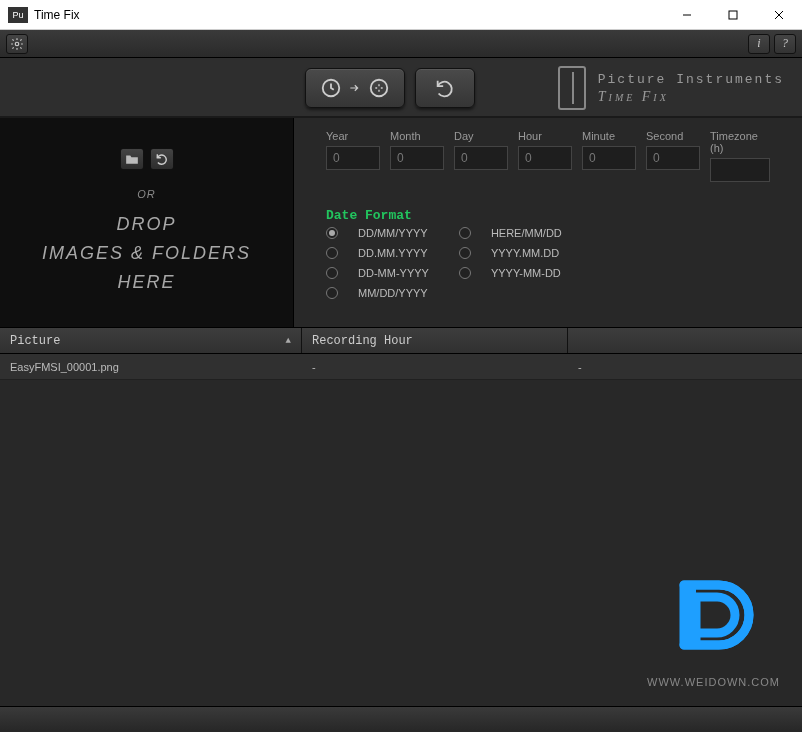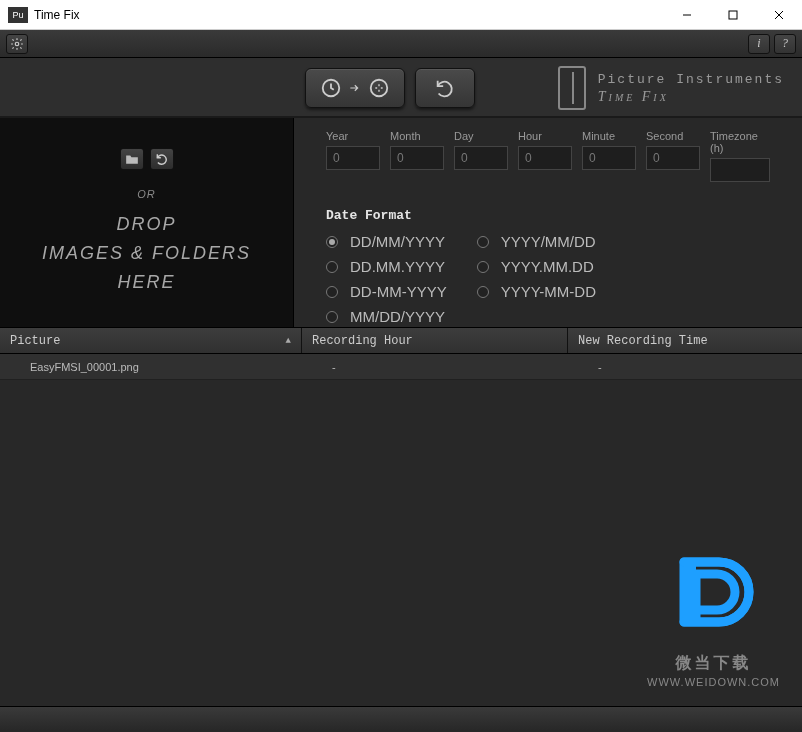--- a/index.html
+++ b/index.html
@@ -180,32 +180,32 @@
   .field.tz input { width: 60px; }
 
   .format-row {
     display: flex;
     margin-top: 26px;
     gap: 50px;
   }
   .format-group-title {
     font-family: "Courier New", monospace;
     font-size: 13px;
-    color: #e5e5e5;
+    color: #22c55e;
     font-weight: bold;
-    margin-bottom: 10px;
+    margin-bottom: 4px;
   }
   .radio-grid {
     display:flex;
     gap: 30px;
   }
   .radio-col { display:flex; flex-direction:column; gap:8px; }
   .radio-item {
-    display:flex; align-items:center; gap:12px;
-    font-size:15px; color:#bbb; cursor:pointer;
+    display:flex; align-items:center; gap:20px;
+    font-size:11px; color:#bbb; cursor:pointer;
   }
   .radio-dot {
     width:12px; height:12px; border-radius:50%;
     border:1px solid #777; background:#222;
     display:flex;align-items:center;justify-content:center;
   }
   .radio-dot.selected::after {
     content:''; width:6px;height:6px;border-radius:50%;background:#aaa;
   }
 
@@ -226,21 +226,21 @@
   .sort-arrow { font-size:9px; color:#aaa; }
 
   .table-body { background:#282828; height: 352px; position:relative; }
   .row {
     display:flex; height:26px;
     background:#303030;
     color:#bbb; font-size:11px;
     border-bottom:1px solid #202020;
   }
   .cell { display:flex;align-items:center; padding:0 10px; }
-  .cell.photos { width:302px;margin-left:20px; }
+  .cell.photos { width:302px; }
   .cell.rec { width:266px; }
   .cell.newrec { flex:1; }
 
   
   .watermark {
     position:absolute;
     right:22px; bottom:18px;
     text-align:center;
     pointer-events:none;
   }
@@ -399,21 +399,21 @@
                   <span>DD-MM-YYYY</span>
                 </div>
               <div class="radio-item">
                   <span class="radio-dot"></span>
                   <span>MM/DD/YYYY</span>
                 </div>
             </div>
             <div class="radio-col">
               <div class="radio-item">
                   <span class="radio-dot"></span>
-                  <span>YYYY/MM/DD</span>
+                  <span>HERE/MM/DD</span>
                 </div>
               <div class="radio-item">
                   <span class="radio-dot"></span>
                   <span>YYYY.MM.DD</span>
                 </div>
               <div class="radio-item">
                   <span class="radio-dot"></span>
                   <span>YYYY-MM-DD</span>
                 </div>
             </div>
@@ -423,38 +423,34 @@
     </div>
   </div>
 
   <div class="table-header">
     <div class="th photos">
       <span>Picture</span>
       <span class="sort-arrow">▲</span>
     </div>
     <div class="th rec">
         <span>Recording Hour</span>
-      </div>
-    <div class="th newrec">
-        <span>New Recording Time</span>
       </div>
   </div>
 
   <div class="table-body">
     <div class="row">
       <div class="cell photos">EasyFMSI_00001.png</div>
       <div class="cell rec">-</div>
       <div class="cell newrec">-</div>
     </div>
 
     <div class="watermark">
       <svg class="d-logo" viewBox="0 0 100 100">
         <path d="M20 15 h35 a30 30 0 0 1 0 60 h-35 v-12 h33 a18 18 0 0 0 0 -36 h-21 v48 h-12 z" fill="none" stroke="#1e9fff" stroke-width="9" stroke-linejoin="round"></path>
         <path d="M20 15 h35 a30 30 0 0 1 0 60 h-35" fill="none" stroke="#1e9fff" stroke-width="9" stroke-linecap="round"></path>
         <rect x="20" y="15" width="12" height="60" fill="#1e9fff"></rect>
       </svg>
-      <div class="wm-line1">微当下载</div>
       <div class="wm-line2">WWW.WEIDOWN.COM</div>
     </div>
   </div>
 
   <div class="footer"></div>
 </div>
 
 </body></html>

